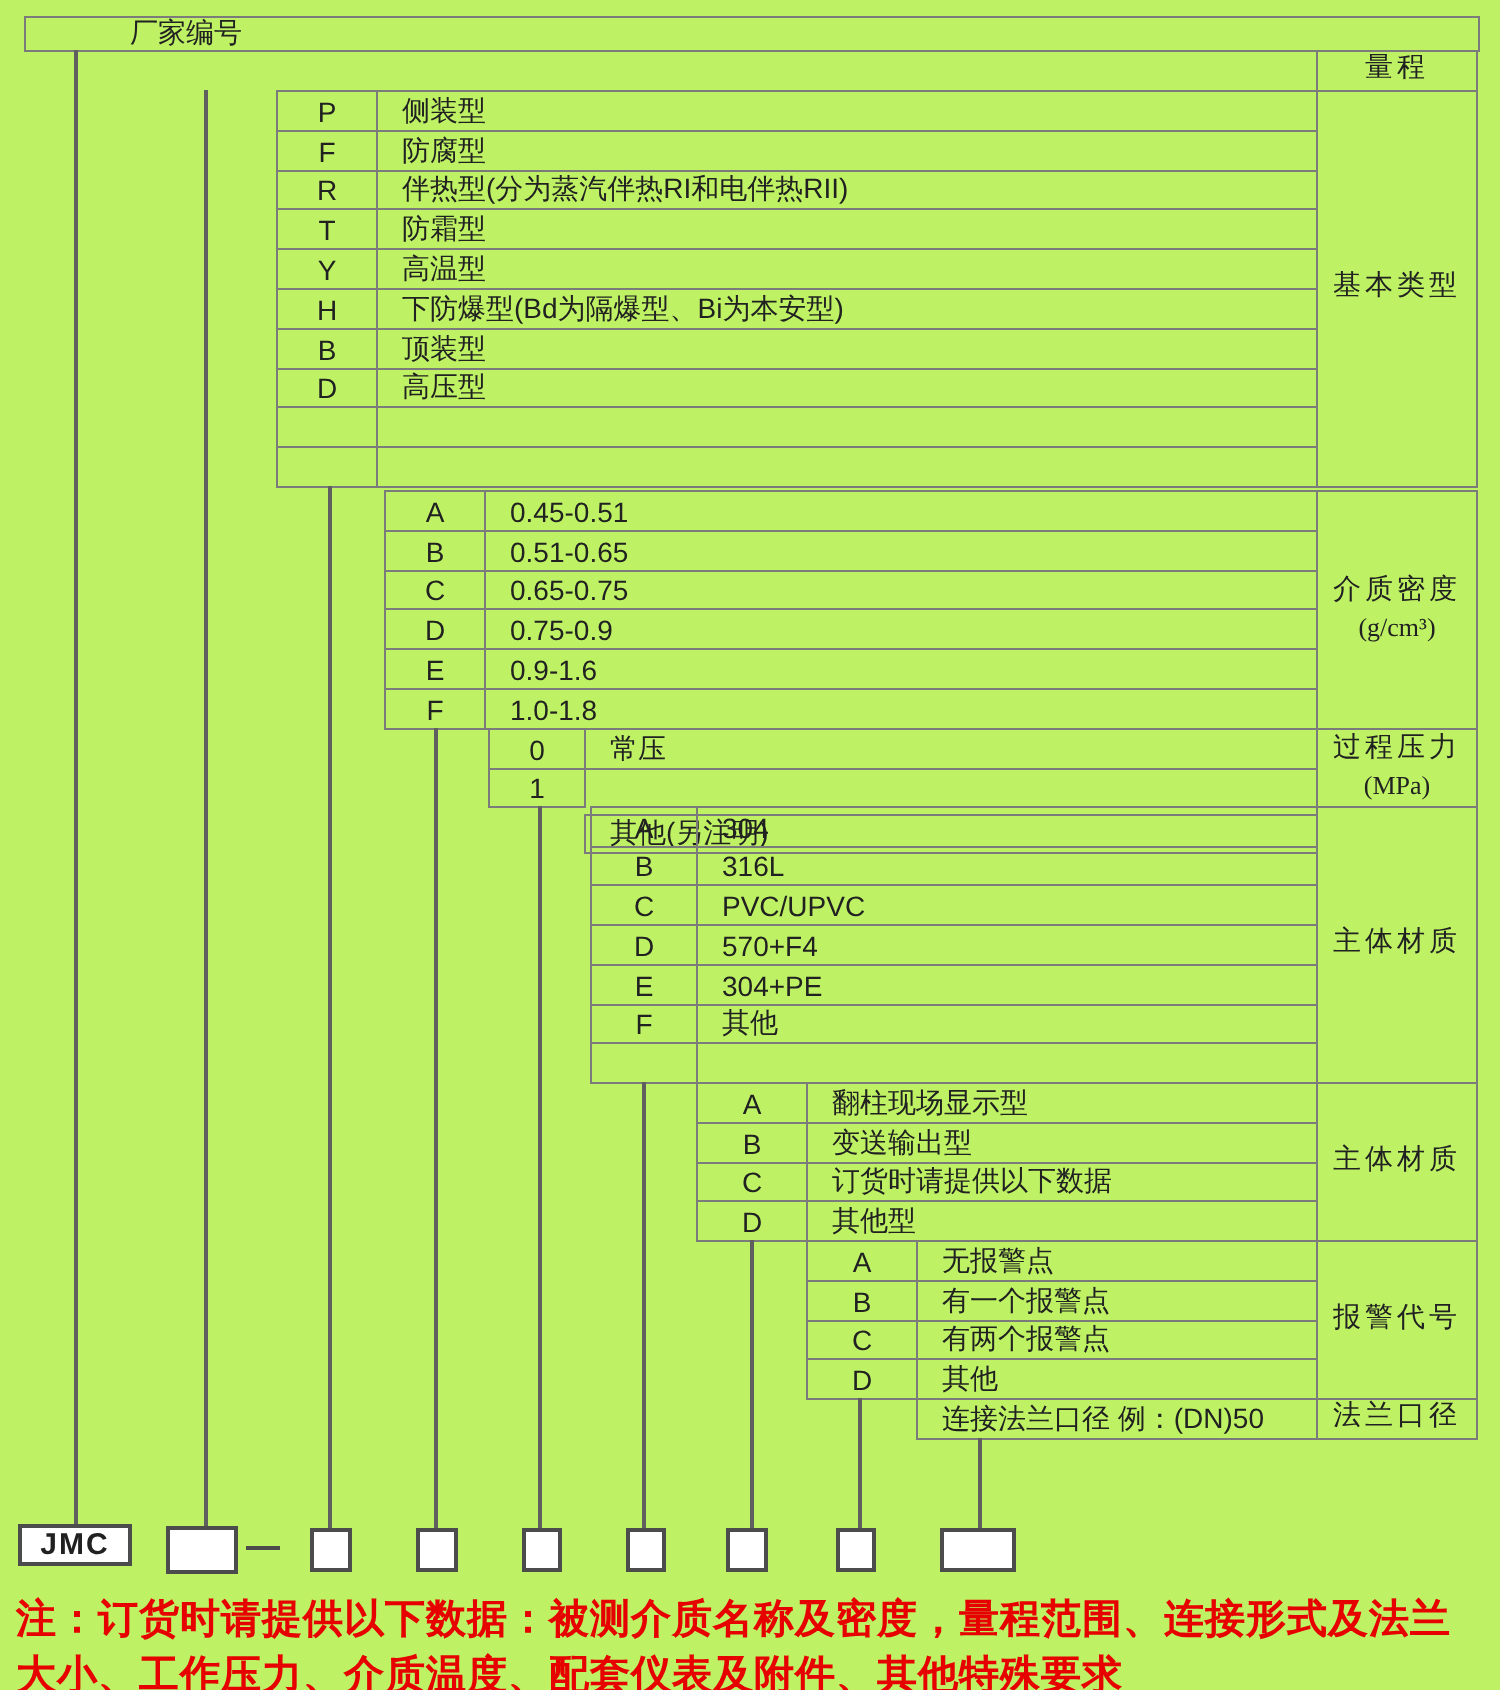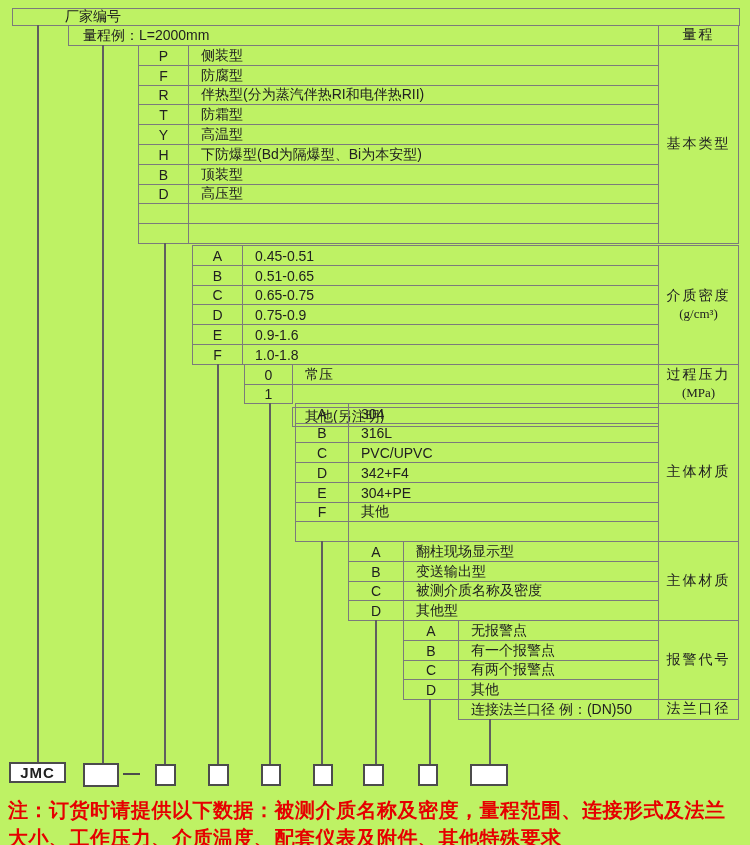--- a/index.html
+++ b/index.html
@@ -45,23 +45,20 @@
 </style>
 </head>
 <body>
 
 <div class="page" id="page">
 
   <div class="cell hdr" style="left:12px;top:8px;width:728px;height:18px;">
     <span>厂家编号</span>
   </div>
 
-  <div class="cell rangecell" style="left:68px;top:25px;width:591px;height:21px;">
-    <span>量程例：L=2000mm</span>
-  </div>
   <div class="cell label" style="left:658px;top:25px;width:81px;height:21px;">
     <span>量程</span>
   </div>
 
   <div id="sections">
       <div class="cell code" style="left: 138px; top: 45px; width: 51px; height: 21px;">P</div>
       <div class="cell desc" style="left: 188px; top: 45px; width: 471px; height: 21px;">侧装型</div>
       <div class="cell code" style="left: 138px; top: 65px; width: 51px; height: 21px;">F</div>
       <div class="cell desc" style="left: 188px; top: 65px; width: 471px; height: 21px;">防腐型</div>
       <div class="cell code" style="left: 138px; top: 85px; width: 51px; height: 20px;">R</div>
@@ -107,36 +104,36 @@
         <div>过程压力</div>
         <div class="sub">(MPa)</div>
       </div>
       <div class="cell code" style="left: 295px; top: 403px; width: 54px; height: 21px;">A</div>
       <div class="cell desc" style="left: 348px; top: 403px; width: 311px; height: 21px;">304</div>
       <div class="cell code" style="left: 295px; top: 423px; width: 54px; height: 20px;">B</div>
       <div class="cell desc" style="left: 348px; top: 423px; width: 311px; height: 20px;">316L</div>
       <div class="cell code" style="left: 295px; top: 442px; width: 54px; height: 21px;">C</div>
       <div class="cell desc" style="left: 348px; top: 442px; width: 311px; height: 21px;">PVC/UPVC</div>
       <div class="cell code" style="left: 295px; top: 462px; width: 54px; height: 21px;">D</div>
-      <div class="cell desc" style="left: 348px; top: 462px; width: 311px; height: 21px;">342+F4</div>
+      <div class="cell desc" style="left: 348px; top: 462px; width: 311px; height: 21px;">570+F4</div>
       <div class="cell code" style="left: 295px; top: 482px; width: 54px; height: 21px;">E</div>
       <div class="cell desc" style="left: 348px; top: 482px; width: 311px; height: 21px;">304+PE</div>
       <div class="cell code" style="left: 295px; top: 502px; width: 54px; height: 20px;">F</div>
       <div class="cell desc" style="left: 348px; top: 502px; width: 311px; height: 20px;">其他</div>
       <div class="cell code" style="left: 295px; top: 521px; width: 54px; height: 21px;"></div>
       <div class="cell desc" style="left: 348px; top: 521px; width: 311px; height: 21px;"></div>
       <div class="cell label" style="left: 658px; top: 403px; width: 81px; height: 139px;">
         <div>主体材质</div>
       </div>
       <div class="cell code" style="left: 348px; top: 541px; width: 56px; height: 21px;">A</div>
       <div class="cell desc" style="left: 403px; top: 541px; width: 256px; height: 21px;">翻柱现场显示型</div>
       <div class="cell code" style="left: 348px; top: 561px; width: 56px; height: 21px;">B</div>
       <div class="cell desc" style="left: 403px; top: 561px; width: 256px; height: 21px;">变送输出型</div>
       <div class="cell code" style="left: 348px; top: 581px; width: 56px; height: 20px;">C</div>
-      <div class="cell desc" style="left: 403px; top: 581px; width: 256px; height: 20px;">被测介质名称及密度</div>
+      <div class="cell desc" style="left: 403px; top: 581px; width: 256px; height: 20px;">订货时请提供以下数据</div>
       <div class="cell code" style="left: 348px; top: 600px; width: 56px; height: 21px;">D</div>
       <div class="cell desc" style="left: 403px; top: 600px; width: 256px; height: 21px;">其他型</div>
       <div class="cell label" style="left: 658px; top: 541px; width: 81px; height: 80px;">
         <div>主体材质</div>
       </div>
       <div class="cell code" style="left: 403px; top: 620px; width: 56px; height: 21px;">A</div>
       <div class="cell desc" style="left: 458px; top: 620px; width: 201px; height: 21px;">无报警点</div>
       <div class="cell code" style="left: 403px; top: 640px; width: 56px; height: 21px;">B</div>
       <div class="cell desc" style="left: 458px; top: 640px; width: 201px; height: 21px;">有一个报警点</div>
       <div class="cell code" style="left: 403px; top: 660px; width: 56px; height: 20px;">C</div>

